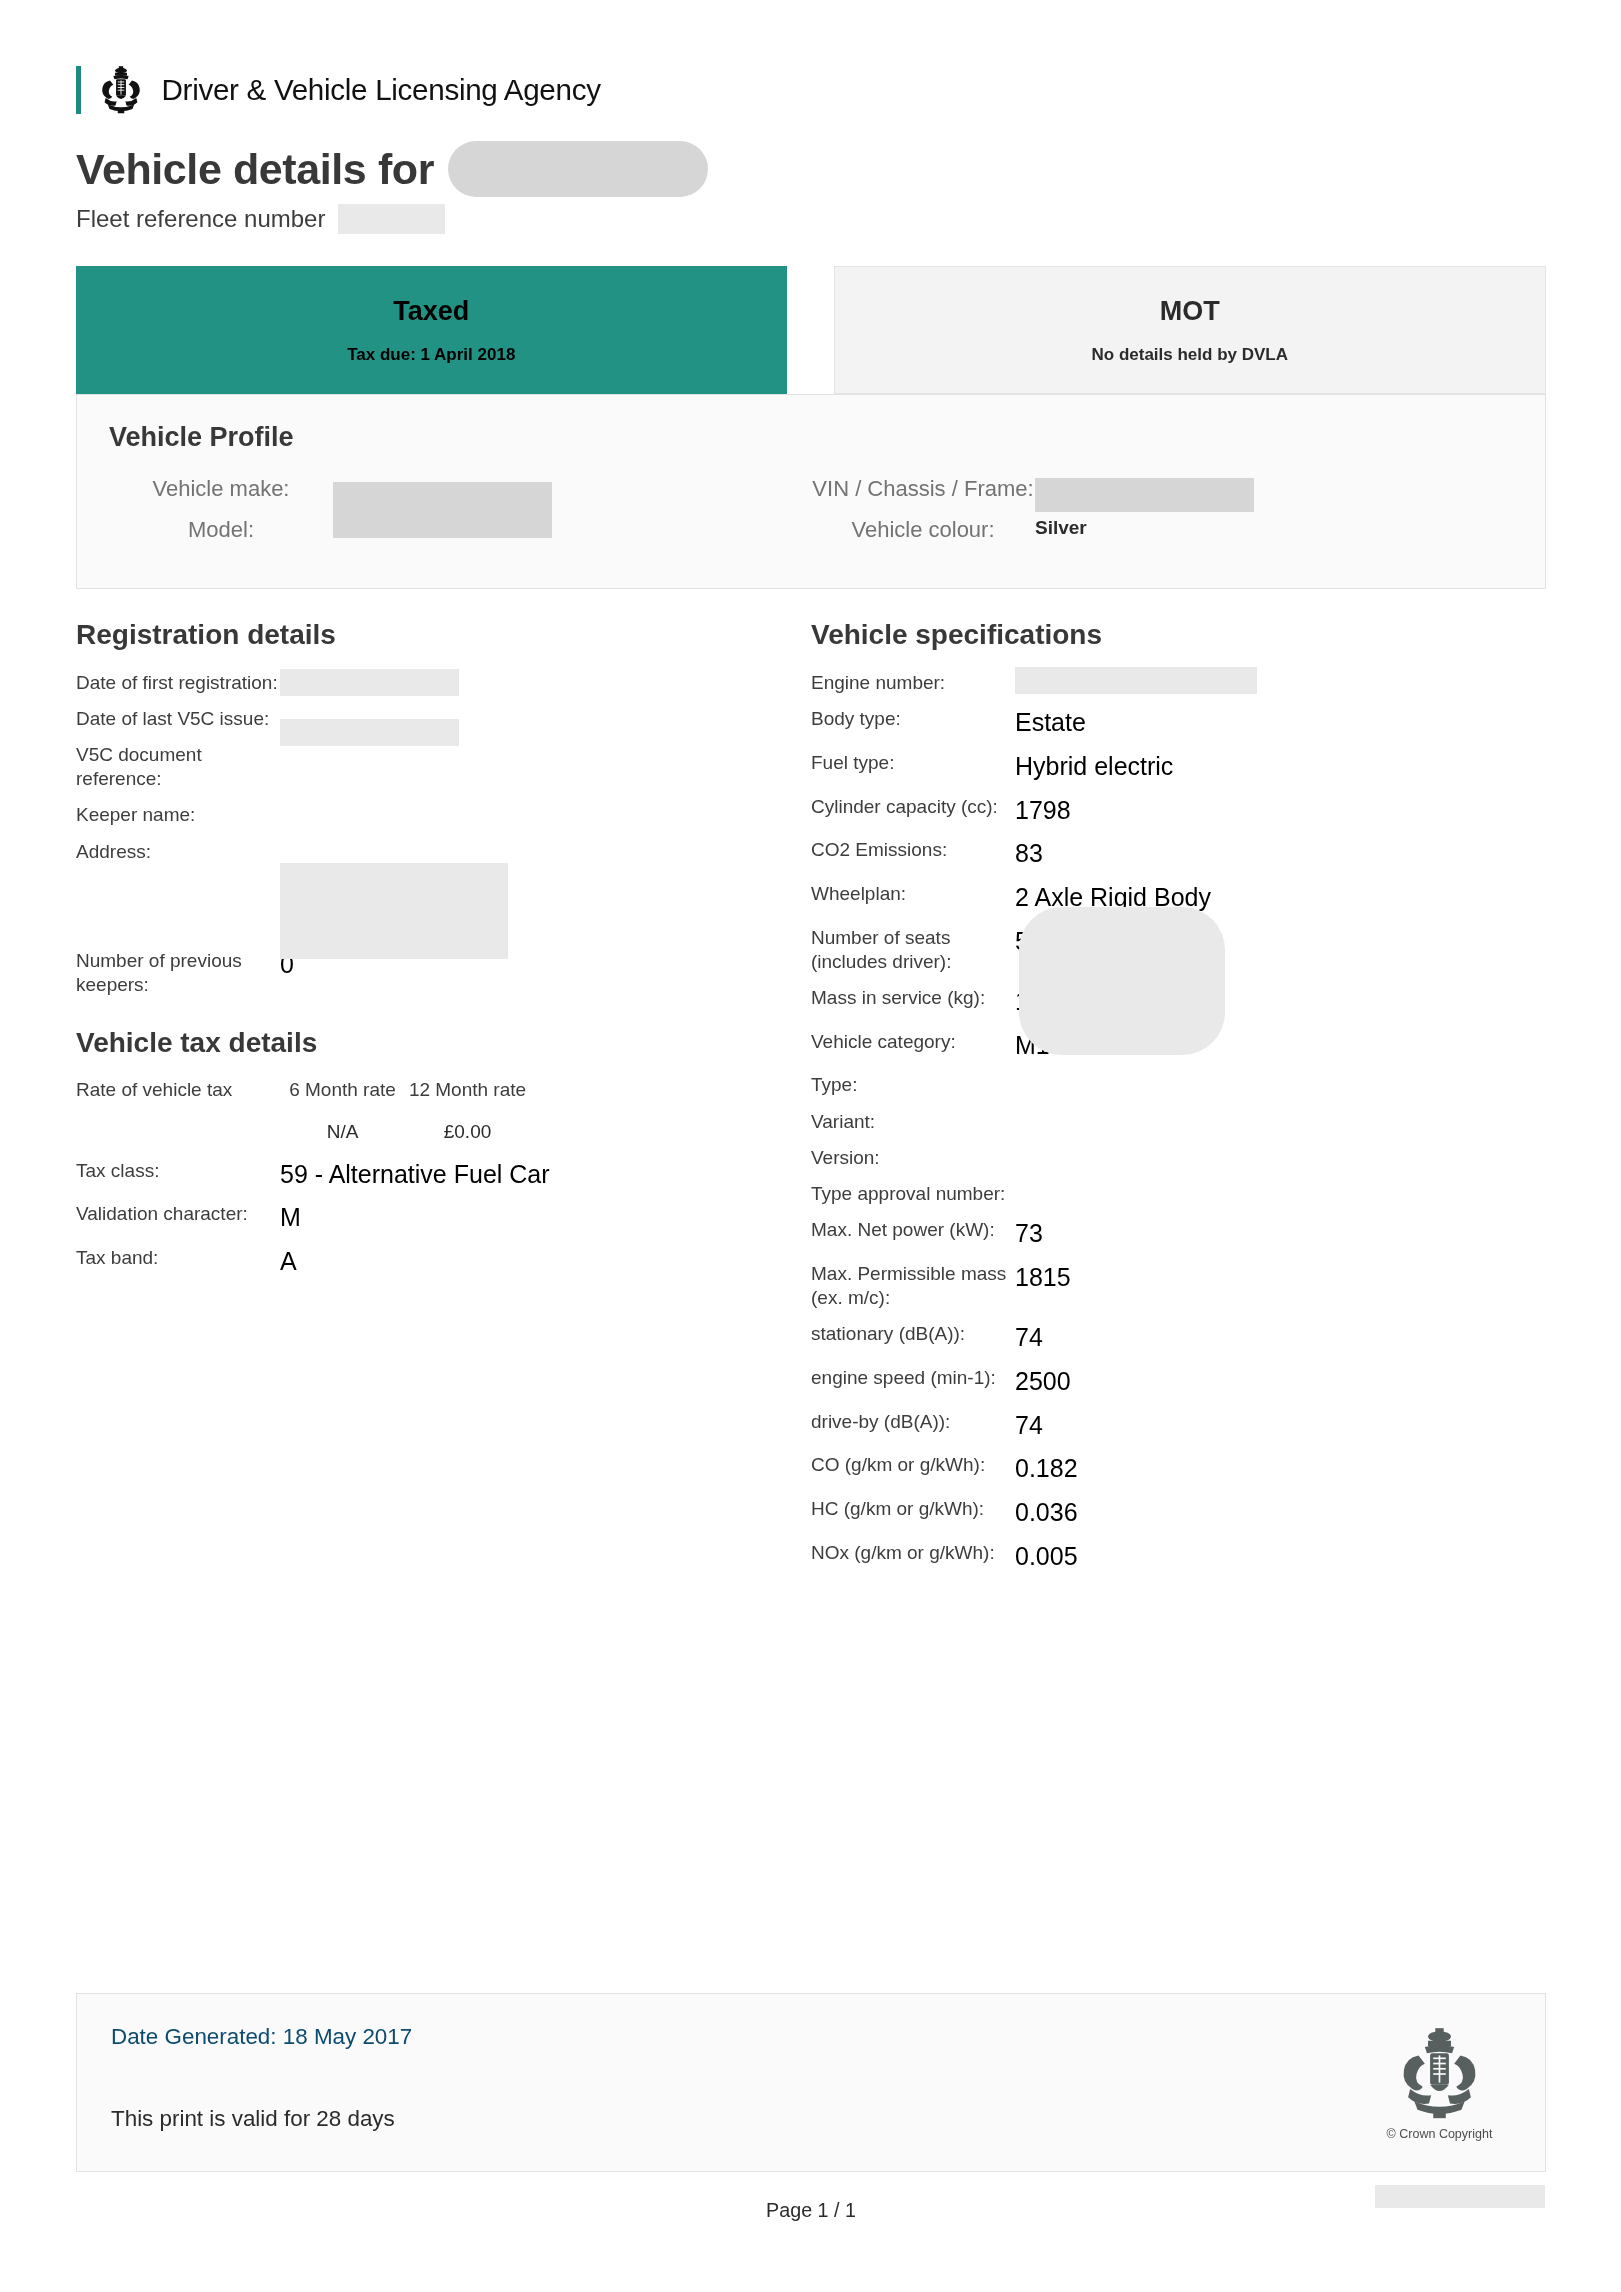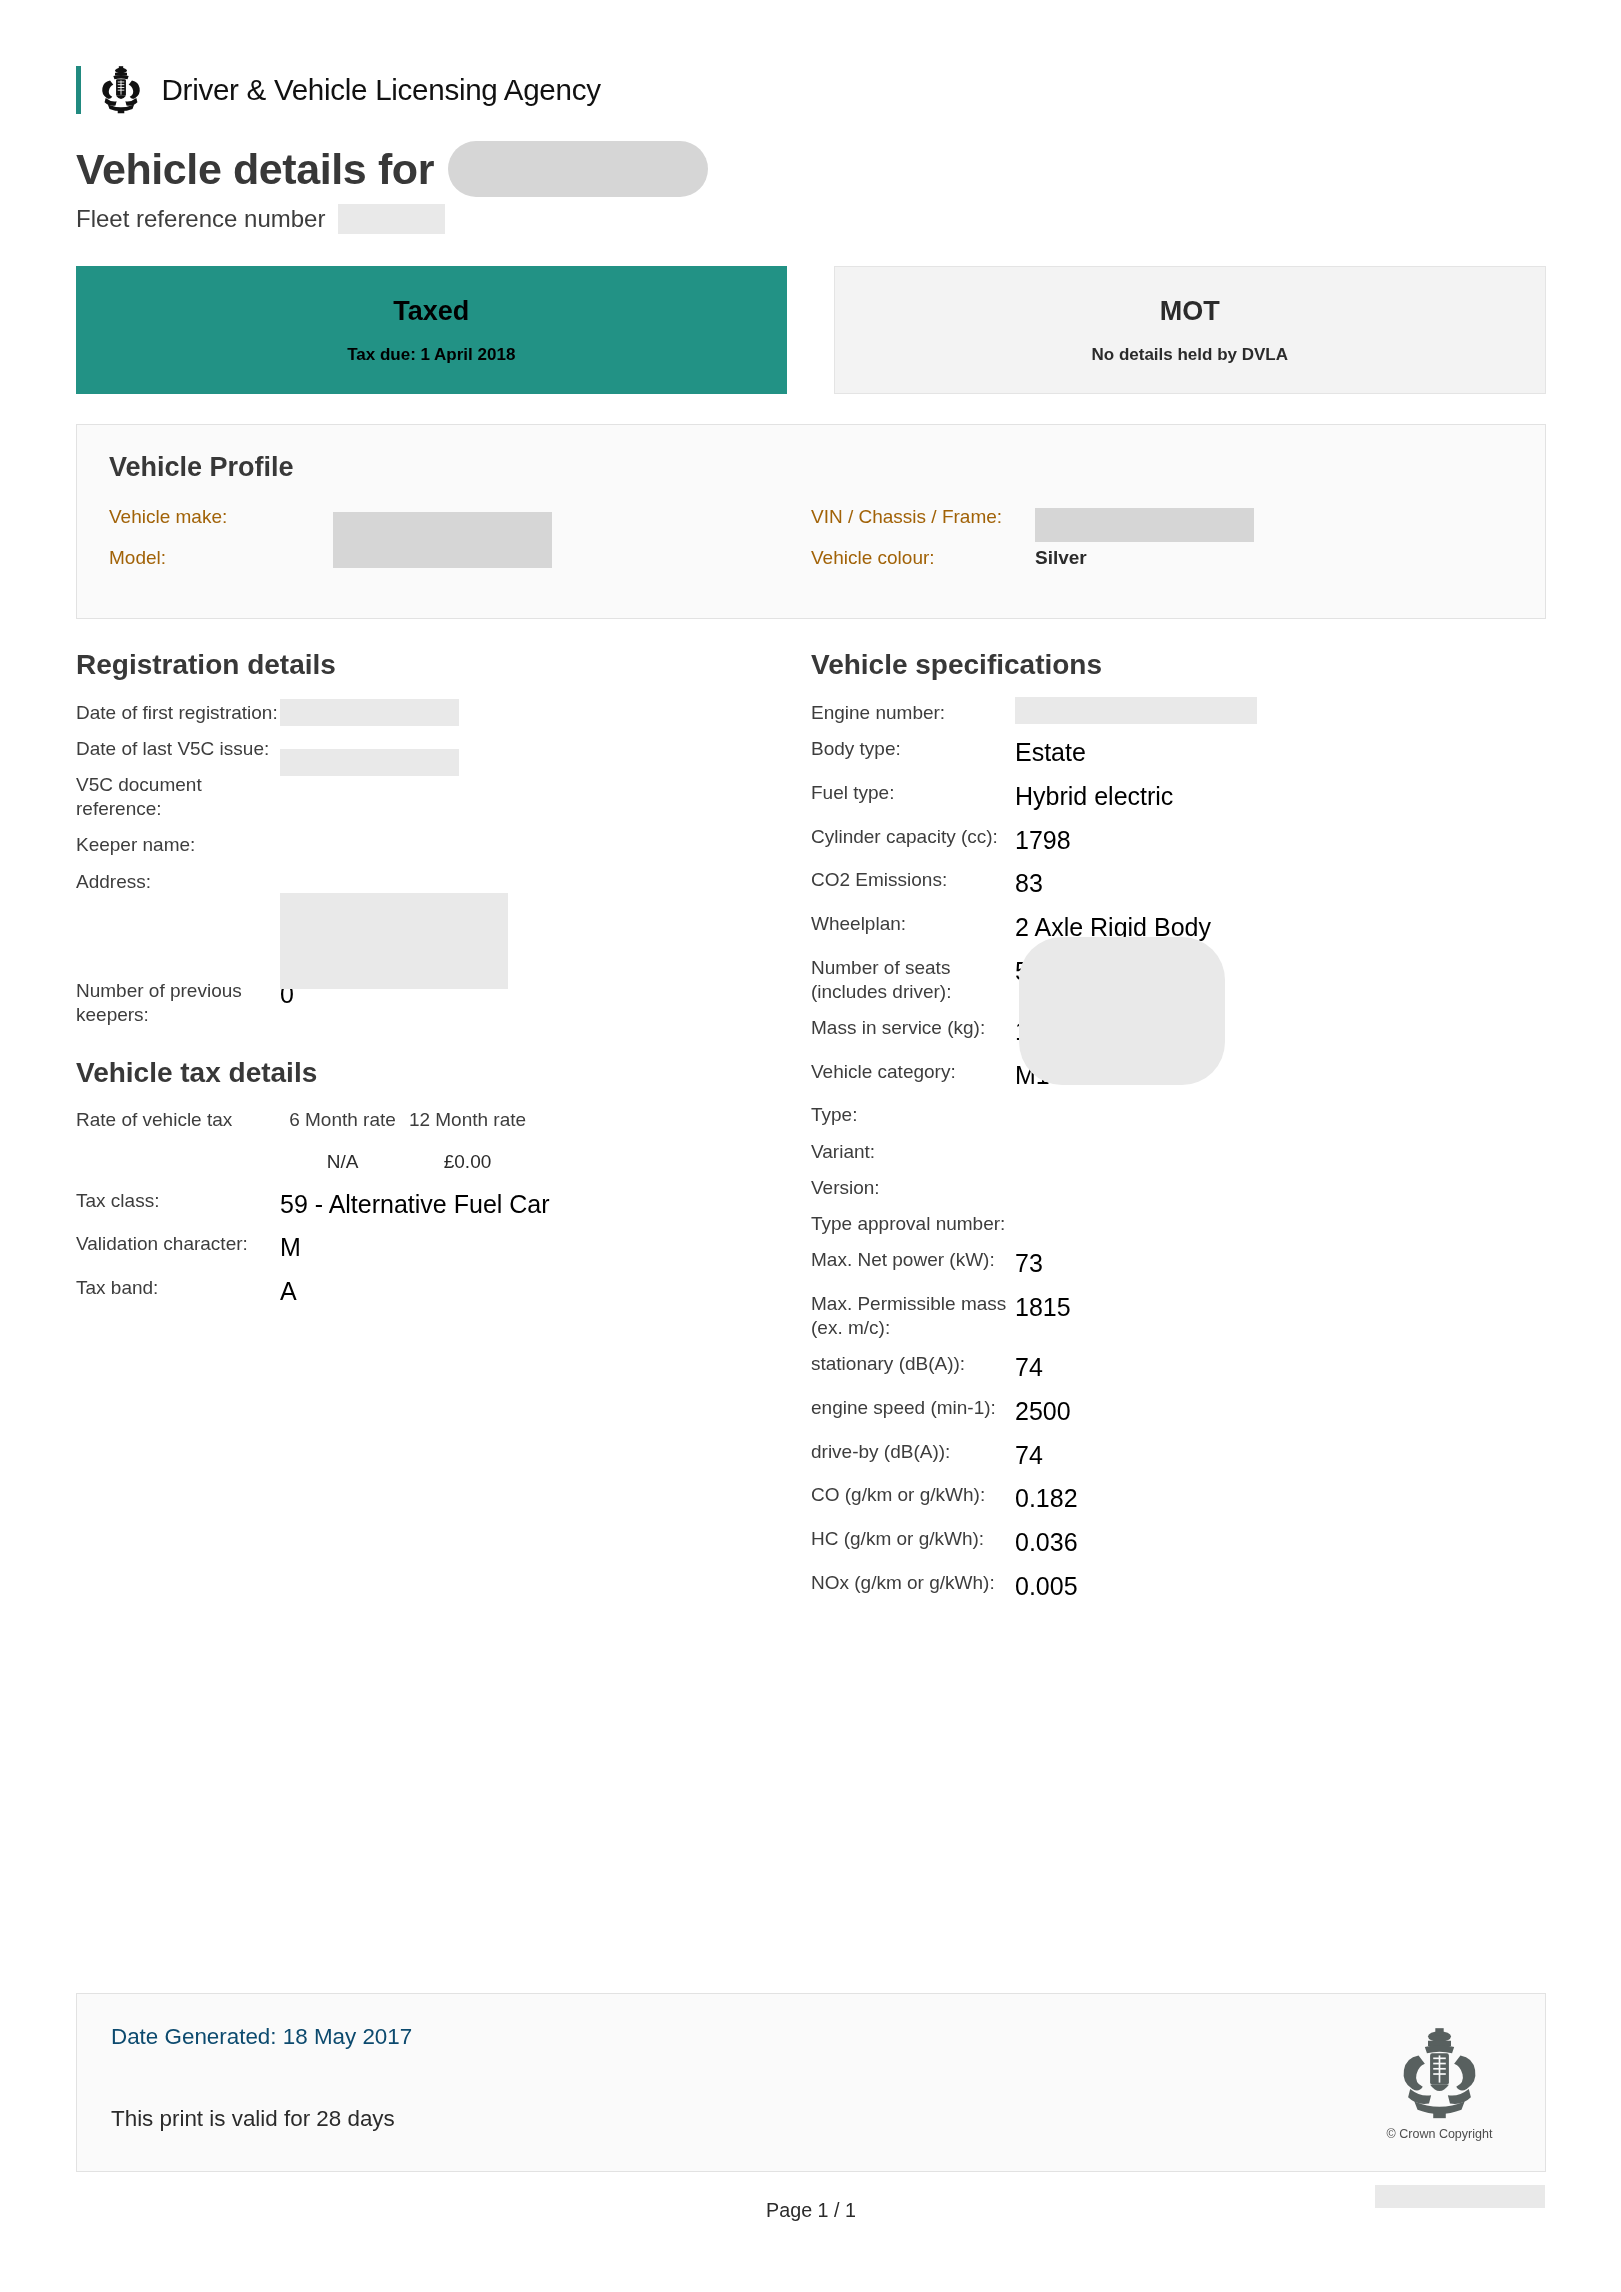--- a/index.html
+++ b/index.html
@@ -87,39 +87,38 @@
     justify-content: center;
     gap: 18px;
   }
   .status-taxed { background: #229285; color: #000000; }
   .status-mot { background: #f3f3f3; color: #2b2b2b; border: 0.9px solid #e4e4e4; }
   .status-heading { font-size: 27px; font-weight: bold; }
   .status-sub { font-size: 17px; font-weight: bold; }
 
   
   .profile-panel {
-    margin-top: 30px;
     border: 0.9px solid #e2e2e2;
     background: #fafafa;
     padding: 27px 32px 30px 32px;
   }
   .panel-heading {
     font-size: 27px;
     font-weight: bold;
     color: #383838;
     margin-bottom: 23px;
   }
   .profile-cols { display: flex; }
   .profile-col { width: 50%; position: relative; }
   .prow {
     display: flex;
     align-items: flex-start;
     height: 41px;
   }
-  .prow .lbl { width: 224px; font-size: 19px; color: #a16207; }
+  .prow .lbl { width: 224px; font-size: 22px; color: #737373; text-align: center; }
   .prow .val { font-size: 19px; color: #2b2b2b; }
   .val-bold { font-weight: bold; }
   .redact-make {
     position: absolute; left: 224px; top: 5.4px;
     width: 219px; height: 56px;
   }
   .redact-vin {
     position: absolute; left: 224px; top: 1.8px;
     width: 219px; height: 34px;
   }

